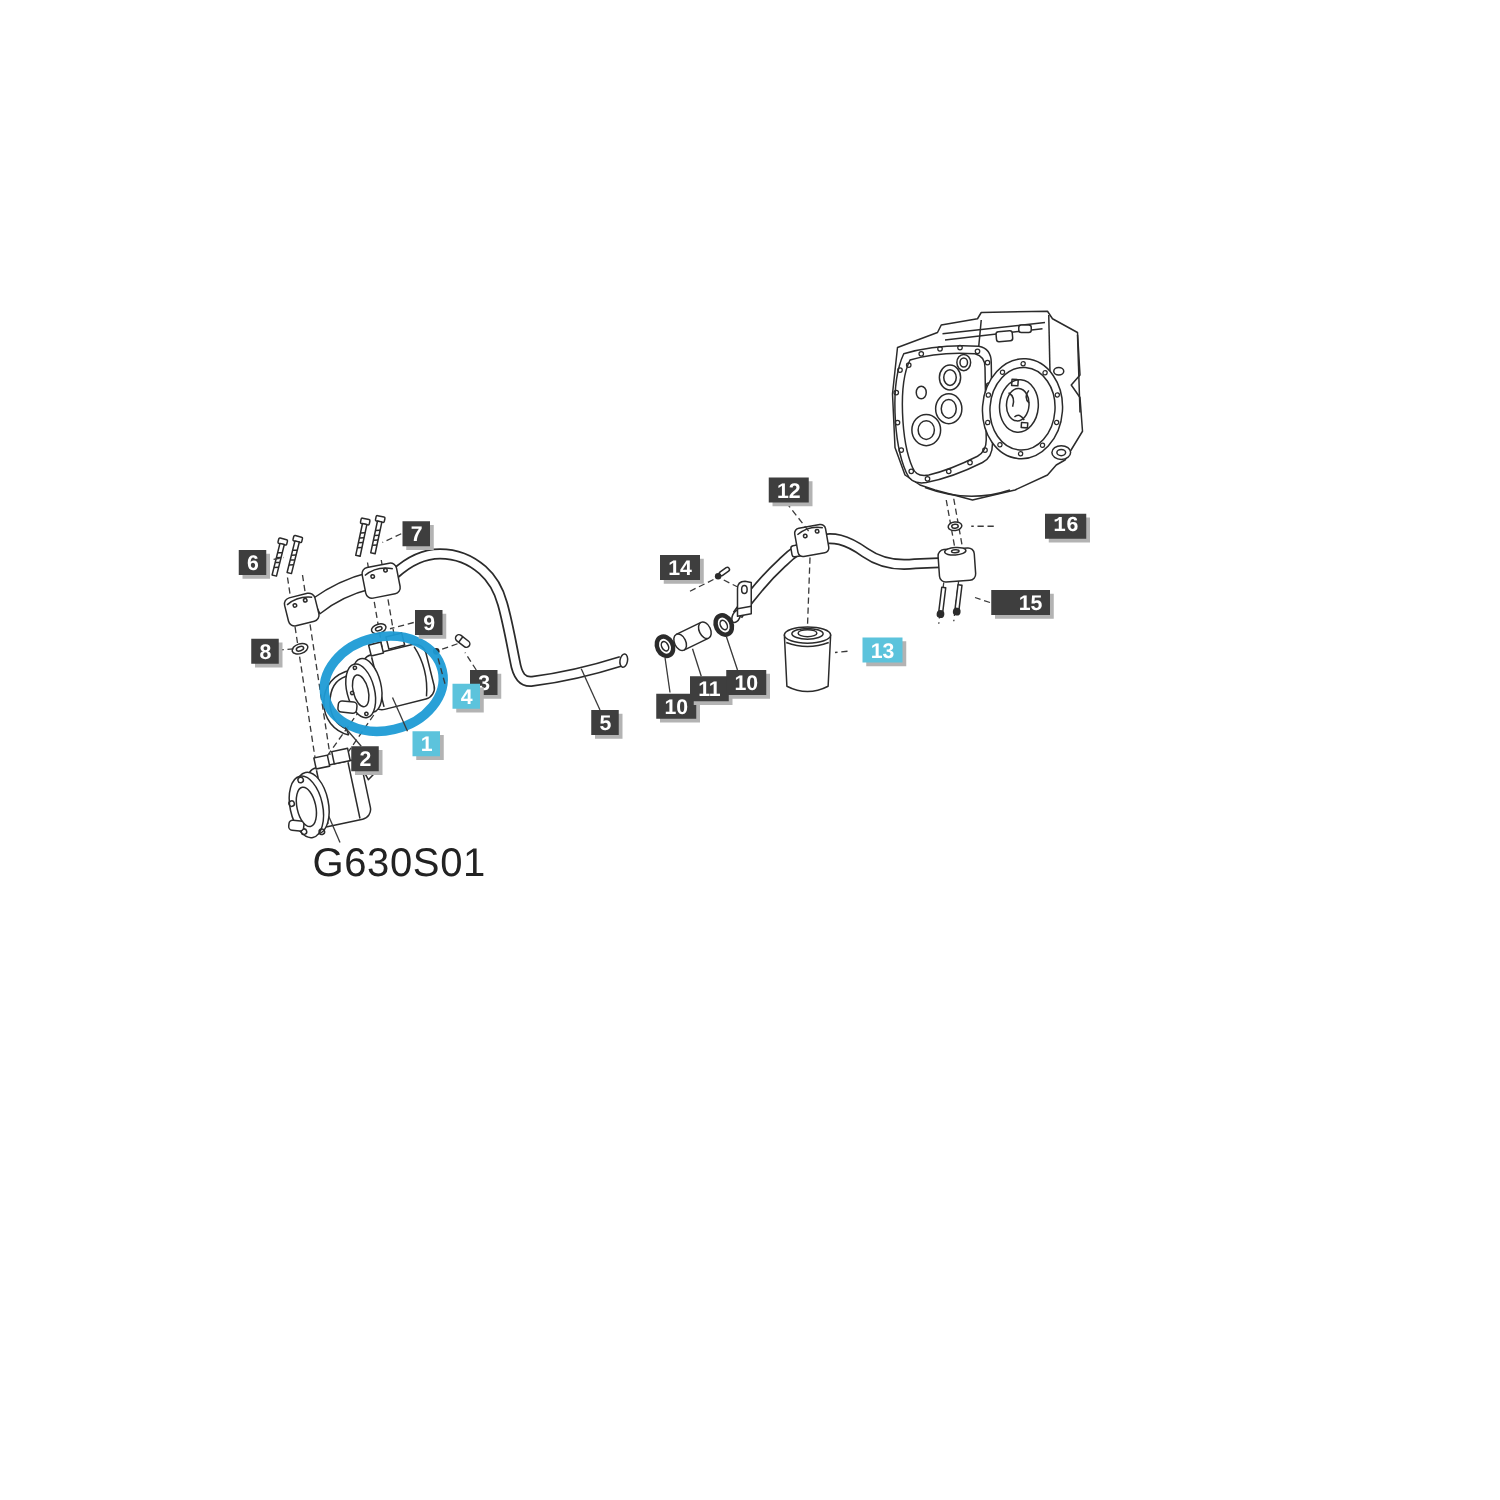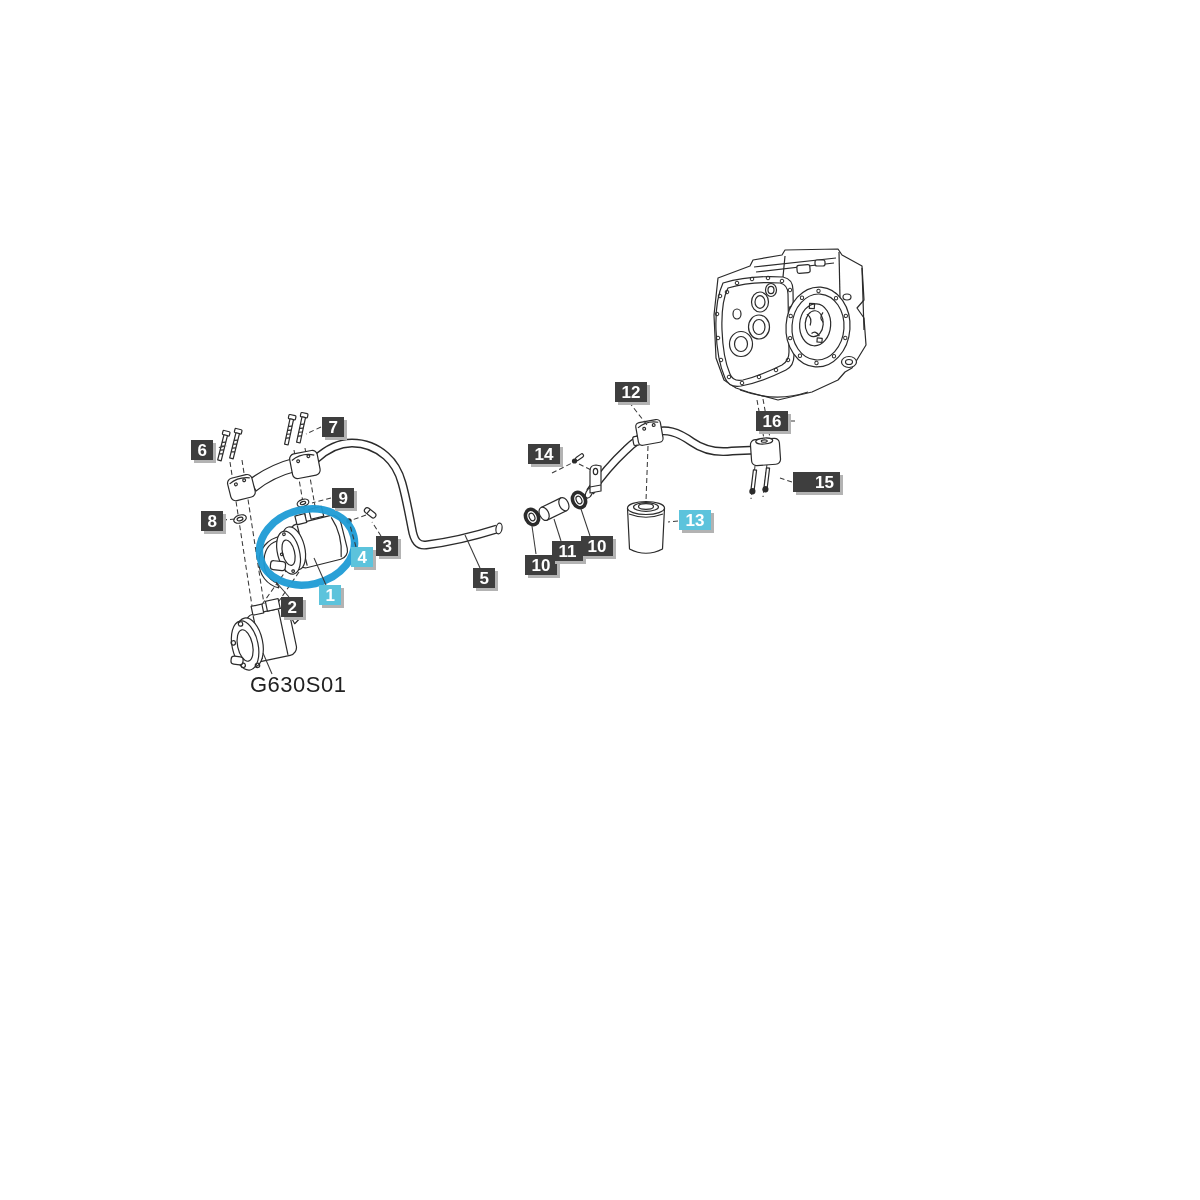--- a/index.html
+++ b/index.html
@@ -12,24 +12,24 @@
   .part-label{
     position:absolute;
     background:var(--label-bg,#3e3e3e);
     color:var(--label-text,#ffffff);
     font-size:17px;font-weight:bold;line-height:15px;
     padding:2.5px 6.5px;
     box-shadow:3px 3px 0 var(--shadow,#b3b3b3);
     text-align:center;min-width:8px;
     cursor:pointer;user-select:none;
   }
-  .part-label.highlighted{background:var(--label-highlight-bg,#5cc3dc);}
+  .part-label.highlighted{background:var(--label-highlight-bg,#5cc3dc);margin-left:11px;}
   .diagram-code{
     position:absolute;left:250px;top:672px;
-    font-size:22px;color:#222;letter-spacing:.5px;
+    font-size:32px;color:#222;letter-spacing:.5px;
   }
   svg .ln{stroke:#2b2b2b;stroke-width:1.2;fill:none;stroke-linejoin:round;}
   svg .wh{stroke:#2b2b2b;stroke-width:1.2;fill:#ffffff;stroke-linejoin:round;}
   svg .dash{stroke:#3a3a3a;stroke-width:1.05;fill:none;stroke-dasharray:5 3;}
   svg .lead{stroke:#3a3a3a;stroke-width:1.05;fill:none;}
 </style>
 </head>
 <body>
 
 <div class="stage">
@@ -333,20 +333,20 @@
       <div class="part-label" style="left: 376px; top: 536px;">3</div>
       <div class="part-label highlighted" style="left: 351px; top: 547px;">4</div>
       <div class="part-label highlighted" style="left: 319px; top: 585px;">1</div>
       <div class="part-label" style="left: 281px; top: 597px;">2</div>
       <div class="part-label" style="left: 473px; top: 568px;">5</div>
       <div class="part-label" style="left: 525px; top: 555px;">10</div>
       <div class="part-label" style="left: 552px; top: 541px;">11</div>
       <div class="part-label" style="left: 581px; top: 536px;">10</div>
       <div class="part-label" style="left: 528px; top: 444px;">14</div>
       <div class="part-label" style="left: 615px; top: 382px;">12</div>
-      <div class="part-label" style="left: 756px; top: 411px;">16</div>
+      <div class="part-label" style="left: 836px; top: 411px; font-family: Liberation Mono, monospace;">16</div>
       <div class="part-label" style="left: 793px; top: 472px; padding-left: 22px;">15</div>
       <div class="part-label highlighted" style="left: 679px; top: 510px;">13</div>
     </div>
 
 <div class="diagram-code">G630S01</div>
 
 </div>
 
 </body></html>

